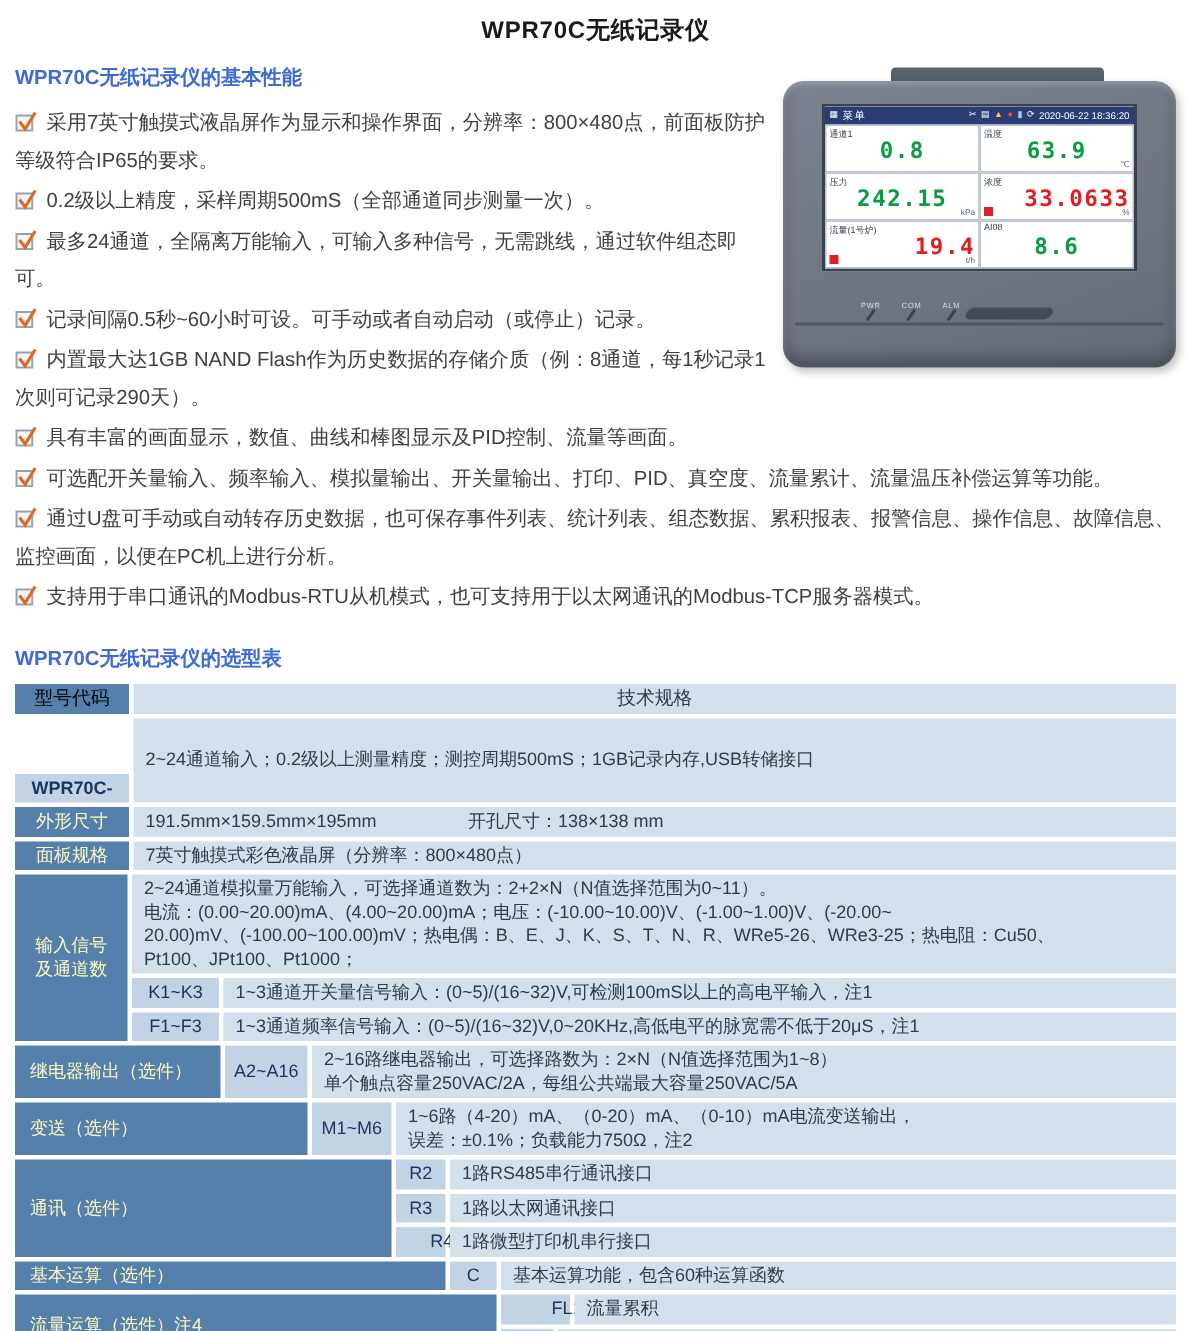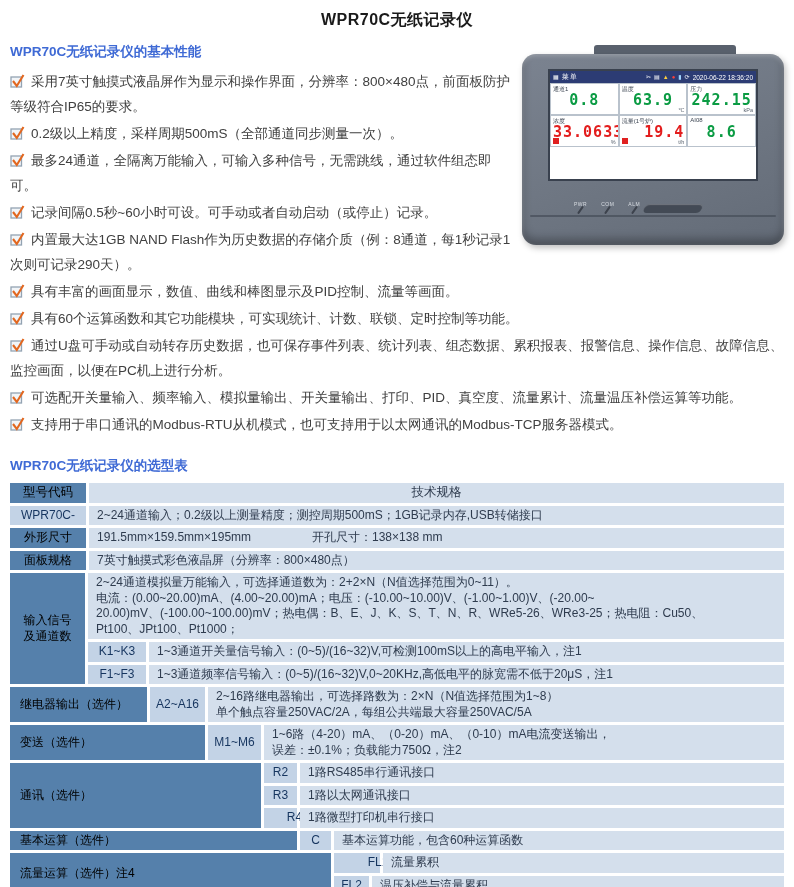--- a/index.html
+++ b/index.html
@@ -36,21 +36,21 @@
   }
   .screen-statusbar{
     height:12px; background:var(--screen-header-bg); color:#fff; display:flex; align-items:center;
     font-size:7px; padding:0 3px; gap:3px; flex:0 0 auto;
   }
   .sb-menu{font-size:7px; letter-spacing:1px;}
   .sb-spacer{flex:1;}
   .sb-ico{font-size:6px; line-height:1;}
   .sb-warn{color:#ffcf3d;} .sb-alarm{color:#ff4038;} .sb-batt{color:#9fd3ff;}
   .sb-datetime{font-size:6.5px; white-space:nowrap;}
-  .screen-grid{flex:1; display:grid; grid-template-columns:1fr 1fr 1fr; grid-template-rows:1fr 1fr 1fr;}
+  .screen-grid{flex:1; display:grid; grid-template-columns:1fr 1fr; grid-template-rows:1fr 1fr 1fr;}
   .channel-cell{position:relative; border:0.5px solid #b9c2cc; padding:1px 2px; overflow:hidden;}
   .ch-label{position:absolute; top:1px; left:2px; font-size:6px; color:#3a4350; white-space:nowrap;}
   .ch-value{
     text-align:center; font-family:"DejaVu Sans Mono",monospace; font-weight:bold;
     font-size:15px; letter-spacing:1px; margin-top:8px; line-height:1;
   }
   .ch-green{color:var(--value-green);} .ch-red{color:var(--value-red);text-align:right;}
   .ch-unit{position:absolute; right:2px; bottom:1px; font-size:5.5px; color:#5a6470;}
   .alarm-sq{position:absolute; left:2px; bottom:2px; width:6px; height:6px; background:#e02020;}
   .leds{position:absolute; left:52px; bottom:34px; display:flex; gap:14px;}
@@ -60,25 +60,25 @@
   .slot{position:absolute; left:122px; bottom:32px; width:58px; height:9px; background:#434a55; border-radius:5px; transform:skewX(-25deg); box-shadow:inset 0 1px 1px rgba(255,255,255,.25);}
   
   .features{overflow:visible;}
   .feature-item{margin:0 0 2px 0; font-size:13.5px; line-height:25px; color:#404040;}
   .check-ico{display:inline-block; width:15px; height:14px; vertical-align:-2px; margin-right:6px;}
   
   .spec-table{margin-top:2px;}
   .t-row{display:flex; gap:3px; margin-top:3px; align-items:stretch;}
   .t-row:first-child{margin-top:0;}
   .cell{display:flex; align-items:center; padding:2px 8px; min-height:19px; font-size:12px; line-height:15.5px;}
-  .cell-slate{background:var(--label-cell-bg); color:#000000; justify-content:flex-start; padding-left:10px;}
+  .cell-slate{background:var(--label-cell-bg); color:#fef9c3; justify-content:flex-start; padding-left:10px;}
   .cell-slate.center{justify-content:center; text-align:center; padding-left:8px;}
   .cell-head{background:var(--table-header-bg); color:#000000; justify-content:center; font-size:12.5px;}
   .cell-code{background:var(--code-cell-bg); color:#16355f; justify-content:center; padding:2px 2px;}
-  .cell-model{background:var(--code-cell-bg); color:#16355f; font-weight:normal; justify-content:center;}
+  .cell-model{background:var(--code-cell-bg); color:#16355f; font-weight:bold; justify-content:center;margin-top:37px;}
   .cell-spec{background:var(--spec-cell-bg); color:var(--spec-text); flex:1;}
   .spec-text{white-space:pre-line;}
   .dim1{display:inline-block; min-width:215px;}
   .subcol{flex:1; display:flex; flex-direction:column; gap:3px;}
   .sub-row{display:flex; gap:3px; flex:1;}
   .clearfix::after{content:""; display:block; clear:both;}
 </style>
 </head>
 <body>
 
@@ -174,29 +174,25 @@
             <rect x="1" y="3" width="10.5" height="10" fill="#f2f5f8" stroke="#93a3b2" stroke-width="1.3"></rect>
             <path d="M3 7 L6.8 12 L13.5 1" fill="none" stroke="#e2671f" stroke-width="2.1"></path>
           </svg></span><span>内置最大达1GB NAND Flash作为历史数据的存储介质（例：8通道，每1秒记录1次则可记录290天）。</span></p>
       <p class="feature-item"><span class="check-ico"><svg viewBox="0 0 15 14" width="15" height="14">
             <rect x="1" y="3" width="10.5" height="10" fill="#f2f5f8" stroke="#93a3b2" stroke-width="1.3"></rect>
             <path d="M3 7 L6.8 12 L13.5 1" fill="none" stroke="#e2671f" stroke-width="2.1"></path>
           </svg></span><span>具有丰富的画面显示，数值、曲线和棒图显示及PID控制、流量等画面。</span></p>
       <p class="feature-item"><span class="check-ico"><svg viewBox="0 0 15 14" width="15" height="14">
             <rect x="1" y="3" width="10.5" height="10" fill="#f2f5f8" stroke="#93a3b2" stroke-width="1.3"></rect>
             <path d="M3 7 L6.8 12 L13.5 1" fill="none" stroke="#e2671f" stroke-width="2.1"></path>
-          </svg></span><span>具有60个运算函数和其它功能模块，可实现统计、计数、联锁、定时控制等功能。</span></p>
+          </svg></span><span>可选配开关量输入、频率输入、模拟量输出、开关量输出、打印、PID、真空度、流量累计、流量温压补偿运算等功能。</span></p>
       <p class="feature-item"><span class="check-ico"><svg viewBox="0 0 15 14" width="15" height="14">
             <rect x="1" y="3" width="10.5" height="10" fill="#f2f5f8" stroke="#93a3b2" stroke-width="1.3"></rect>
             <path d="M3 7 L6.8 12 L13.5 1" fill="none" stroke="#e2671f" stroke-width="2.1"></path>
           </svg></span><span>通过U盘可手动或自动转存历史数据，也可保存事件列表、统计列表、组态数据、累积报表、报警信息、操作信息、故障信息、监控画面，以便在PC机上进行分析。</span></p>
-      <p class="feature-item"><span class="check-ico"><svg viewBox="0 0 15 14" width="15" height="14">
-            <rect x="1" y="3" width="10.5" height="10" fill="#f2f5f8" stroke="#93a3b2" stroke-width="1.3"></rect>
-            <path d="M3 7 L6.8 12 L13.5 1" fill="none" stroke="#e2671f" stroke-width="2.1"></path>
-          </svg></span><span>可选配开关量输入、频率输入、模拟量输出、开关量输出、打印、PID、真空度、流量累计、流量温压补偿运算等功能。</span></p>
       <p class="feature-item"><span class="check-ico"><svg viewBox="0 0 15 14" width="15" height="14">
             <rect x="1" y="3" width="10.5" height="10" fill="#f2f5f8" stroke="#93a3b2" stroke-width="1.3"></rect>
             <path d="M3 7 L6.8 12 L13.5 1" fill="none" stroke="#e2671f" stroke-width="2.1"></path>
           </svg></span><span>支持用于串口通讯的Modbus-RTU从机模式，也可支持用于以太网通讯的Modbus-TCP服务器模式。</span></p>
     </div>
 </div>
 
 <h2 class="section-heading" style="margin-top:18px;"><span class="hp">WPR70C无纸记录仪</span><span>的选型表</span></h2>
 
 <div class="spec-table" id="spec-table">

